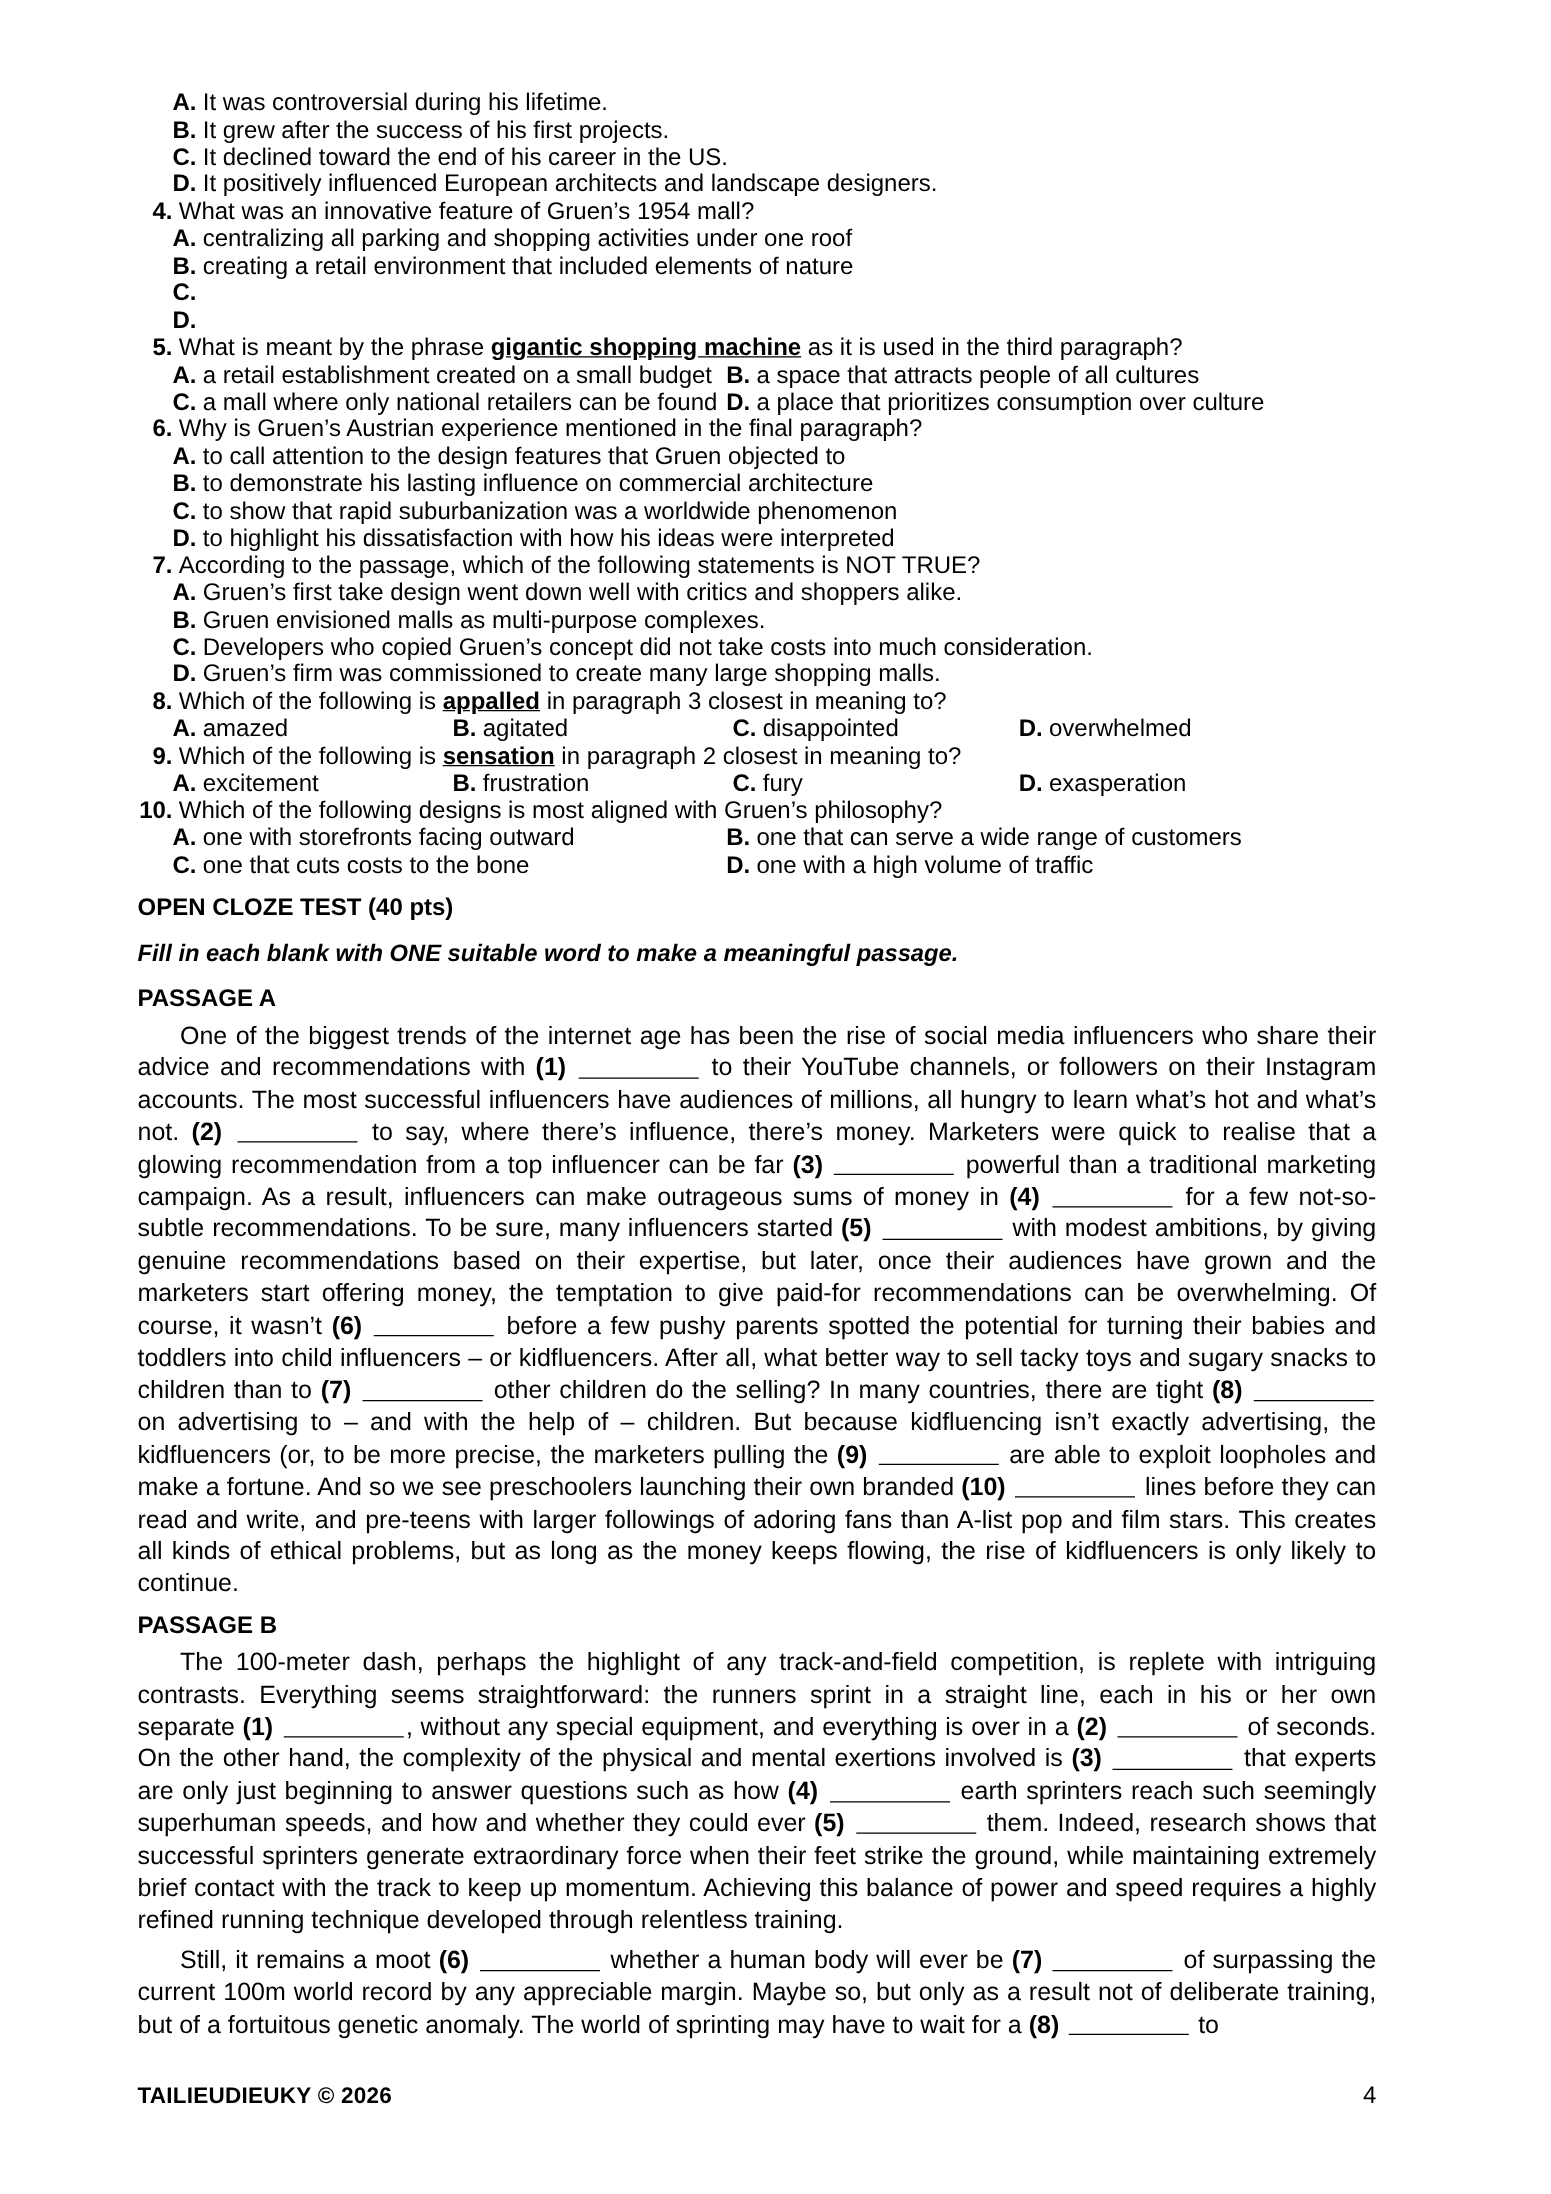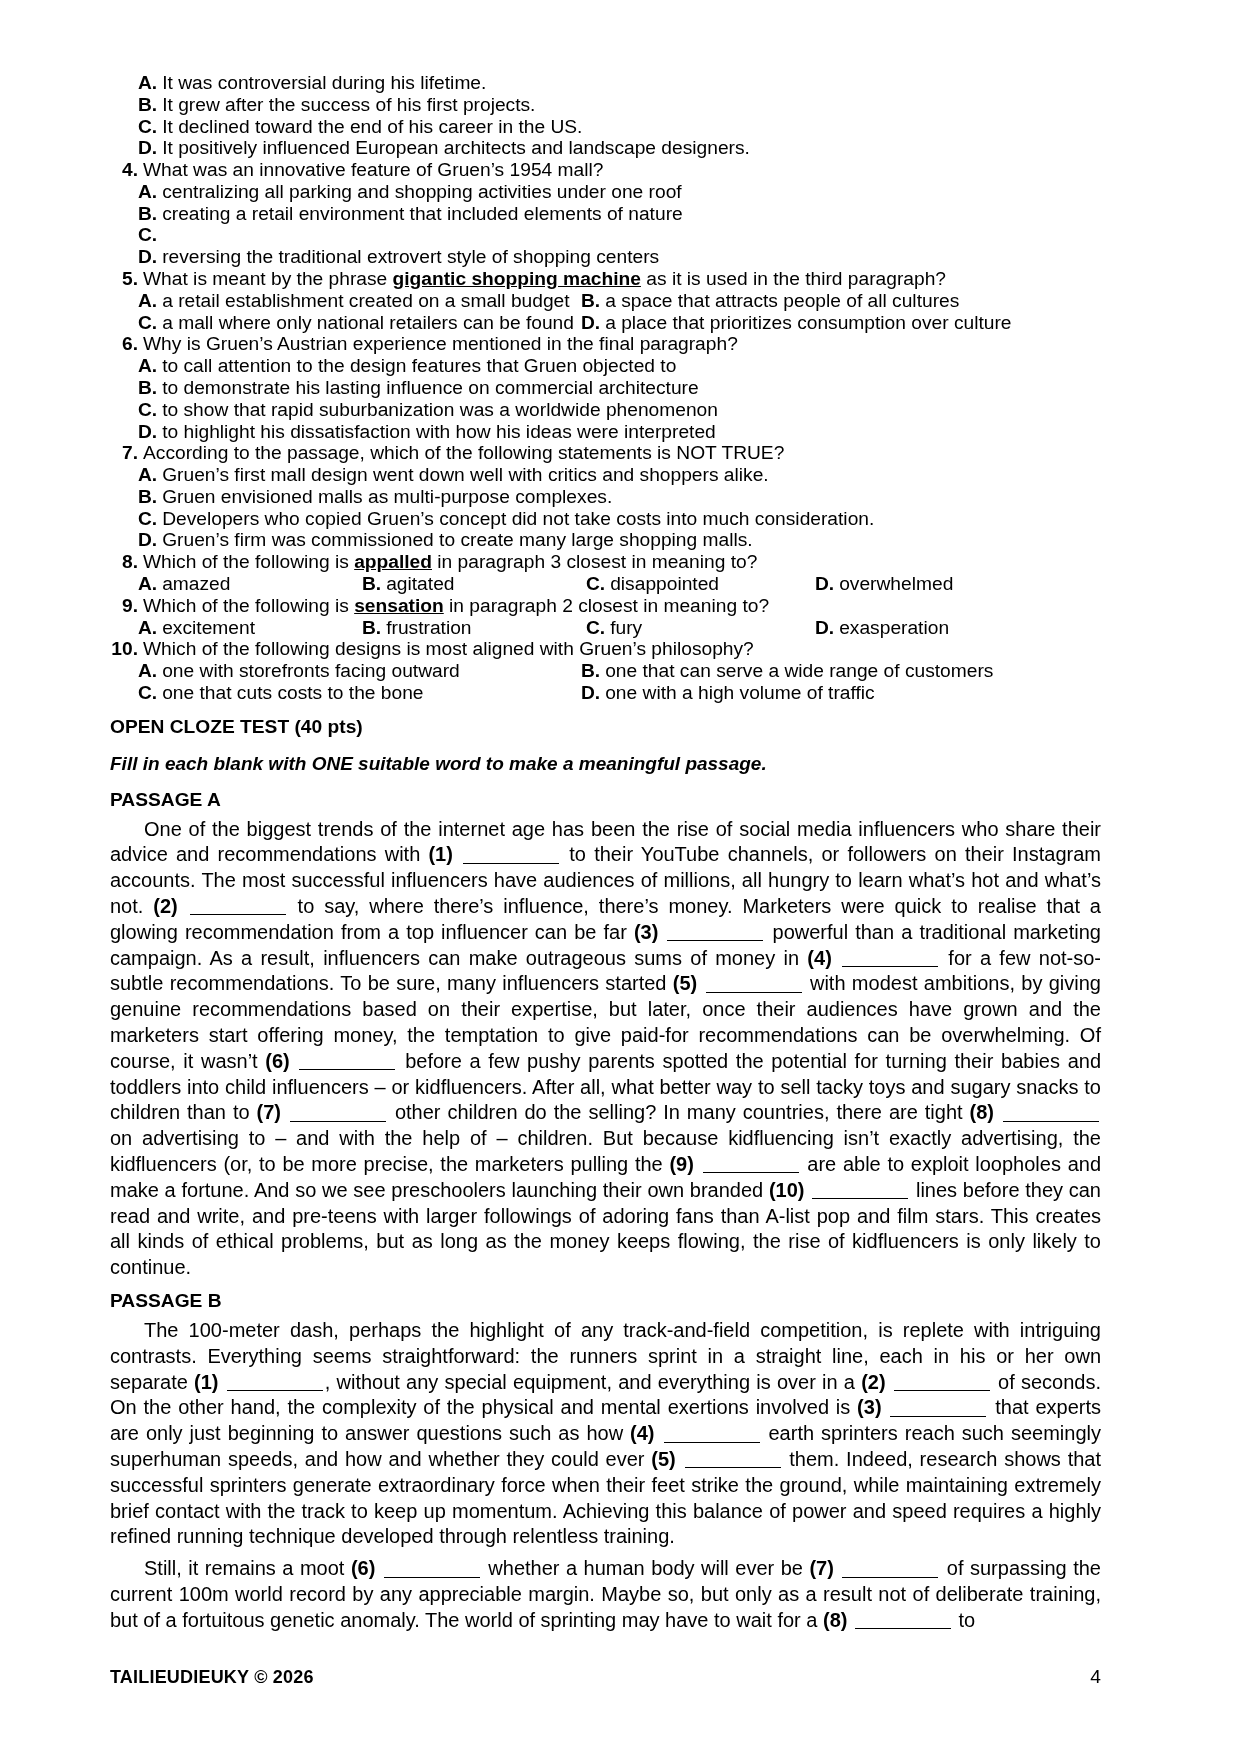--- a/index.html
+++ b/index.html
@@ -139,21 +139,20 @@
     </div>
     <div class="opt-row">
       <span class="opt-letter">B.</span>
       <span class="opt-text">creating a retail environment that included elements of nature</span>
     </div>
     <div class="opt-row">
       <span class="opt-letter">C.</span>
     </div>
     <div class="opt-row">
       <span class="opt-letter">D.</span>
-      <span class="opt-text">reversing the traditional extrovert style of shopping centers</span>
     </div>
 
     <div class="q-row">
       <span class="q-num">5.</span>
       <span class="q-text"><span>What is meant by the phrase </span><u class="kw">gigantic shopping machine</u><span> as it is used in the third paragraph?</span></span>
     </div>
     <div class="opt-2col">
       <span class="cell c1">
         <span class="opt-letter">A.</span>
         <span class="opt-text">a retail establishment created on a small budget</span>
@@ -194,21 +193,21 @@
       <span class="opt-letter">D.</span>
       <span class="opt-text">to highlight his dissatisfaction with how his ideas were interpreted</span>
     </div>
 
     <div class="q-row">
       <span class="q-num">7.</span>
       <span class="q-text">According to the passage, which of the following statements is NOT TRUE?</span>
     </div>
     <div class="opt-row">
       <span class="opt-letter">A.</span>
-      <span class="opt-text">Gruen’s first mall design went down well with critics and shoppers alike.</span>
+      <span class="opt-text">Gruen’s first take design went down well with critics and shoppers alike.</span>
     </div>
     <div class="opt-row">
       <span class="opt-letter">B.</span>
       <span class="opt-text">Gruen envisioned malls as multi-purpose complexes.</span>
     </div>
     <div class="opt-row">
       <span class="opt-letter">C.</span>
       <span class="opt-text">Developers who copied Gruen’s concept did not take costs into much consideration.</span>
     </div>
     <div class="opt-row">

